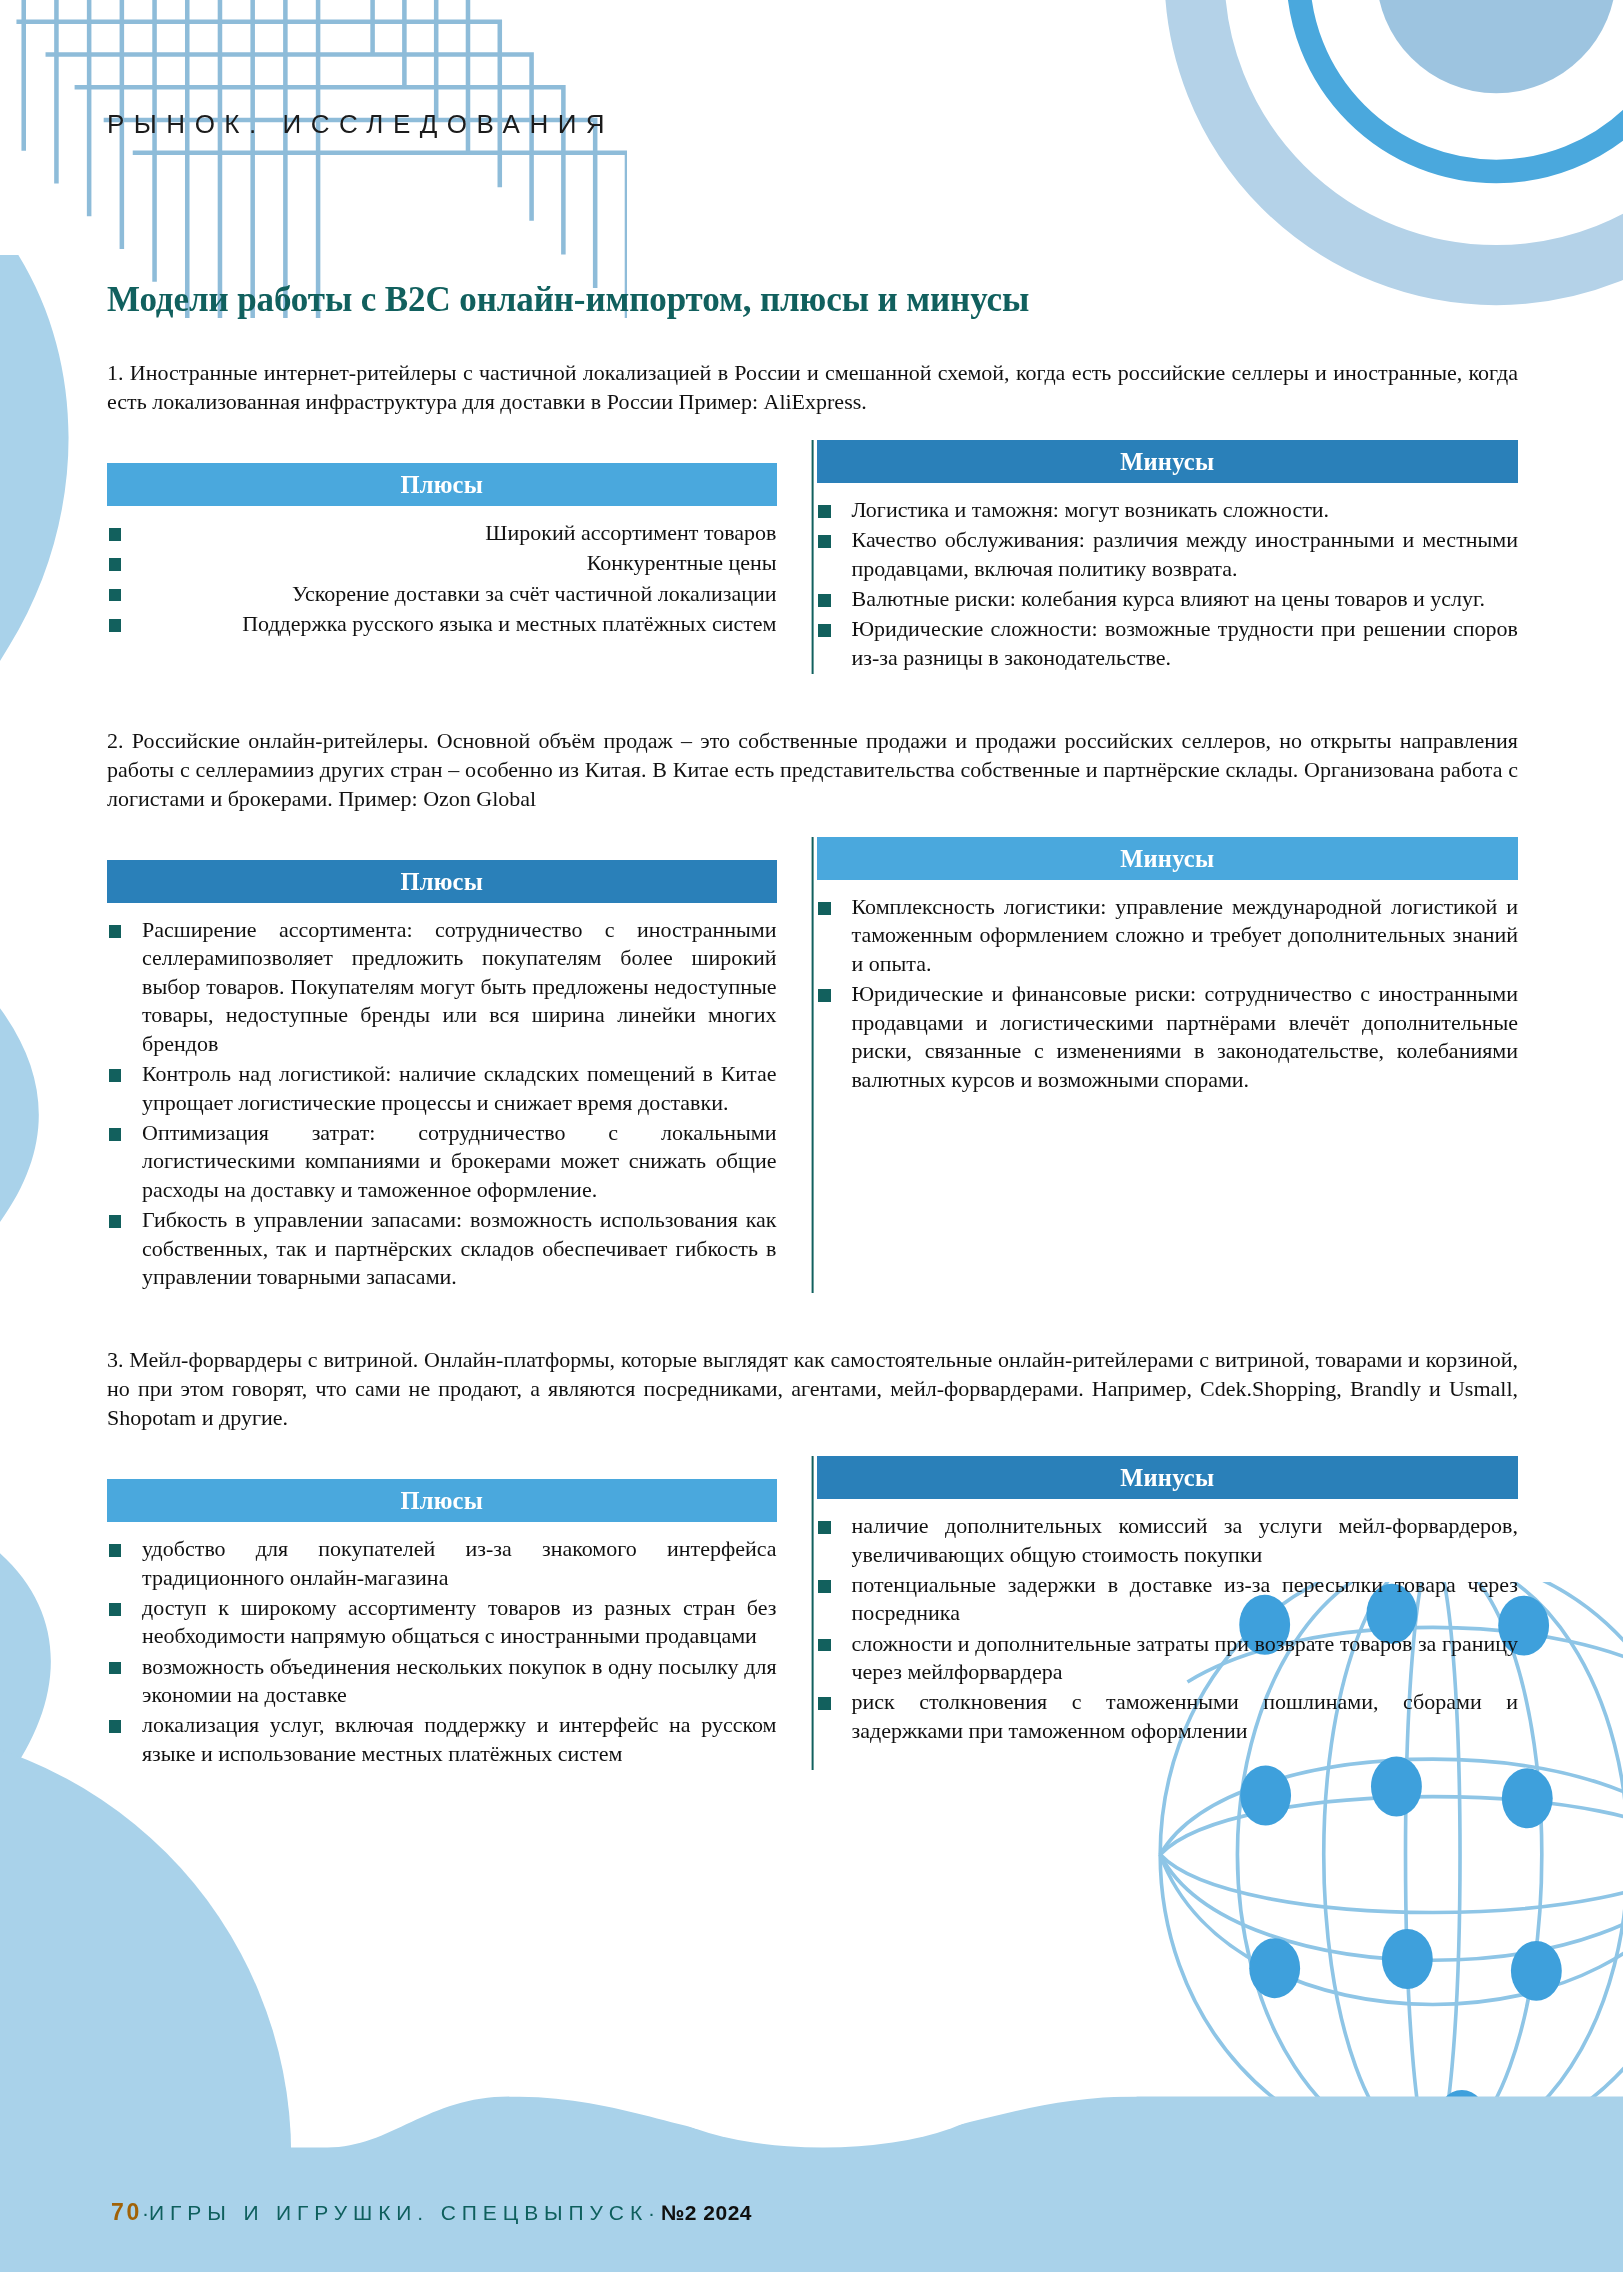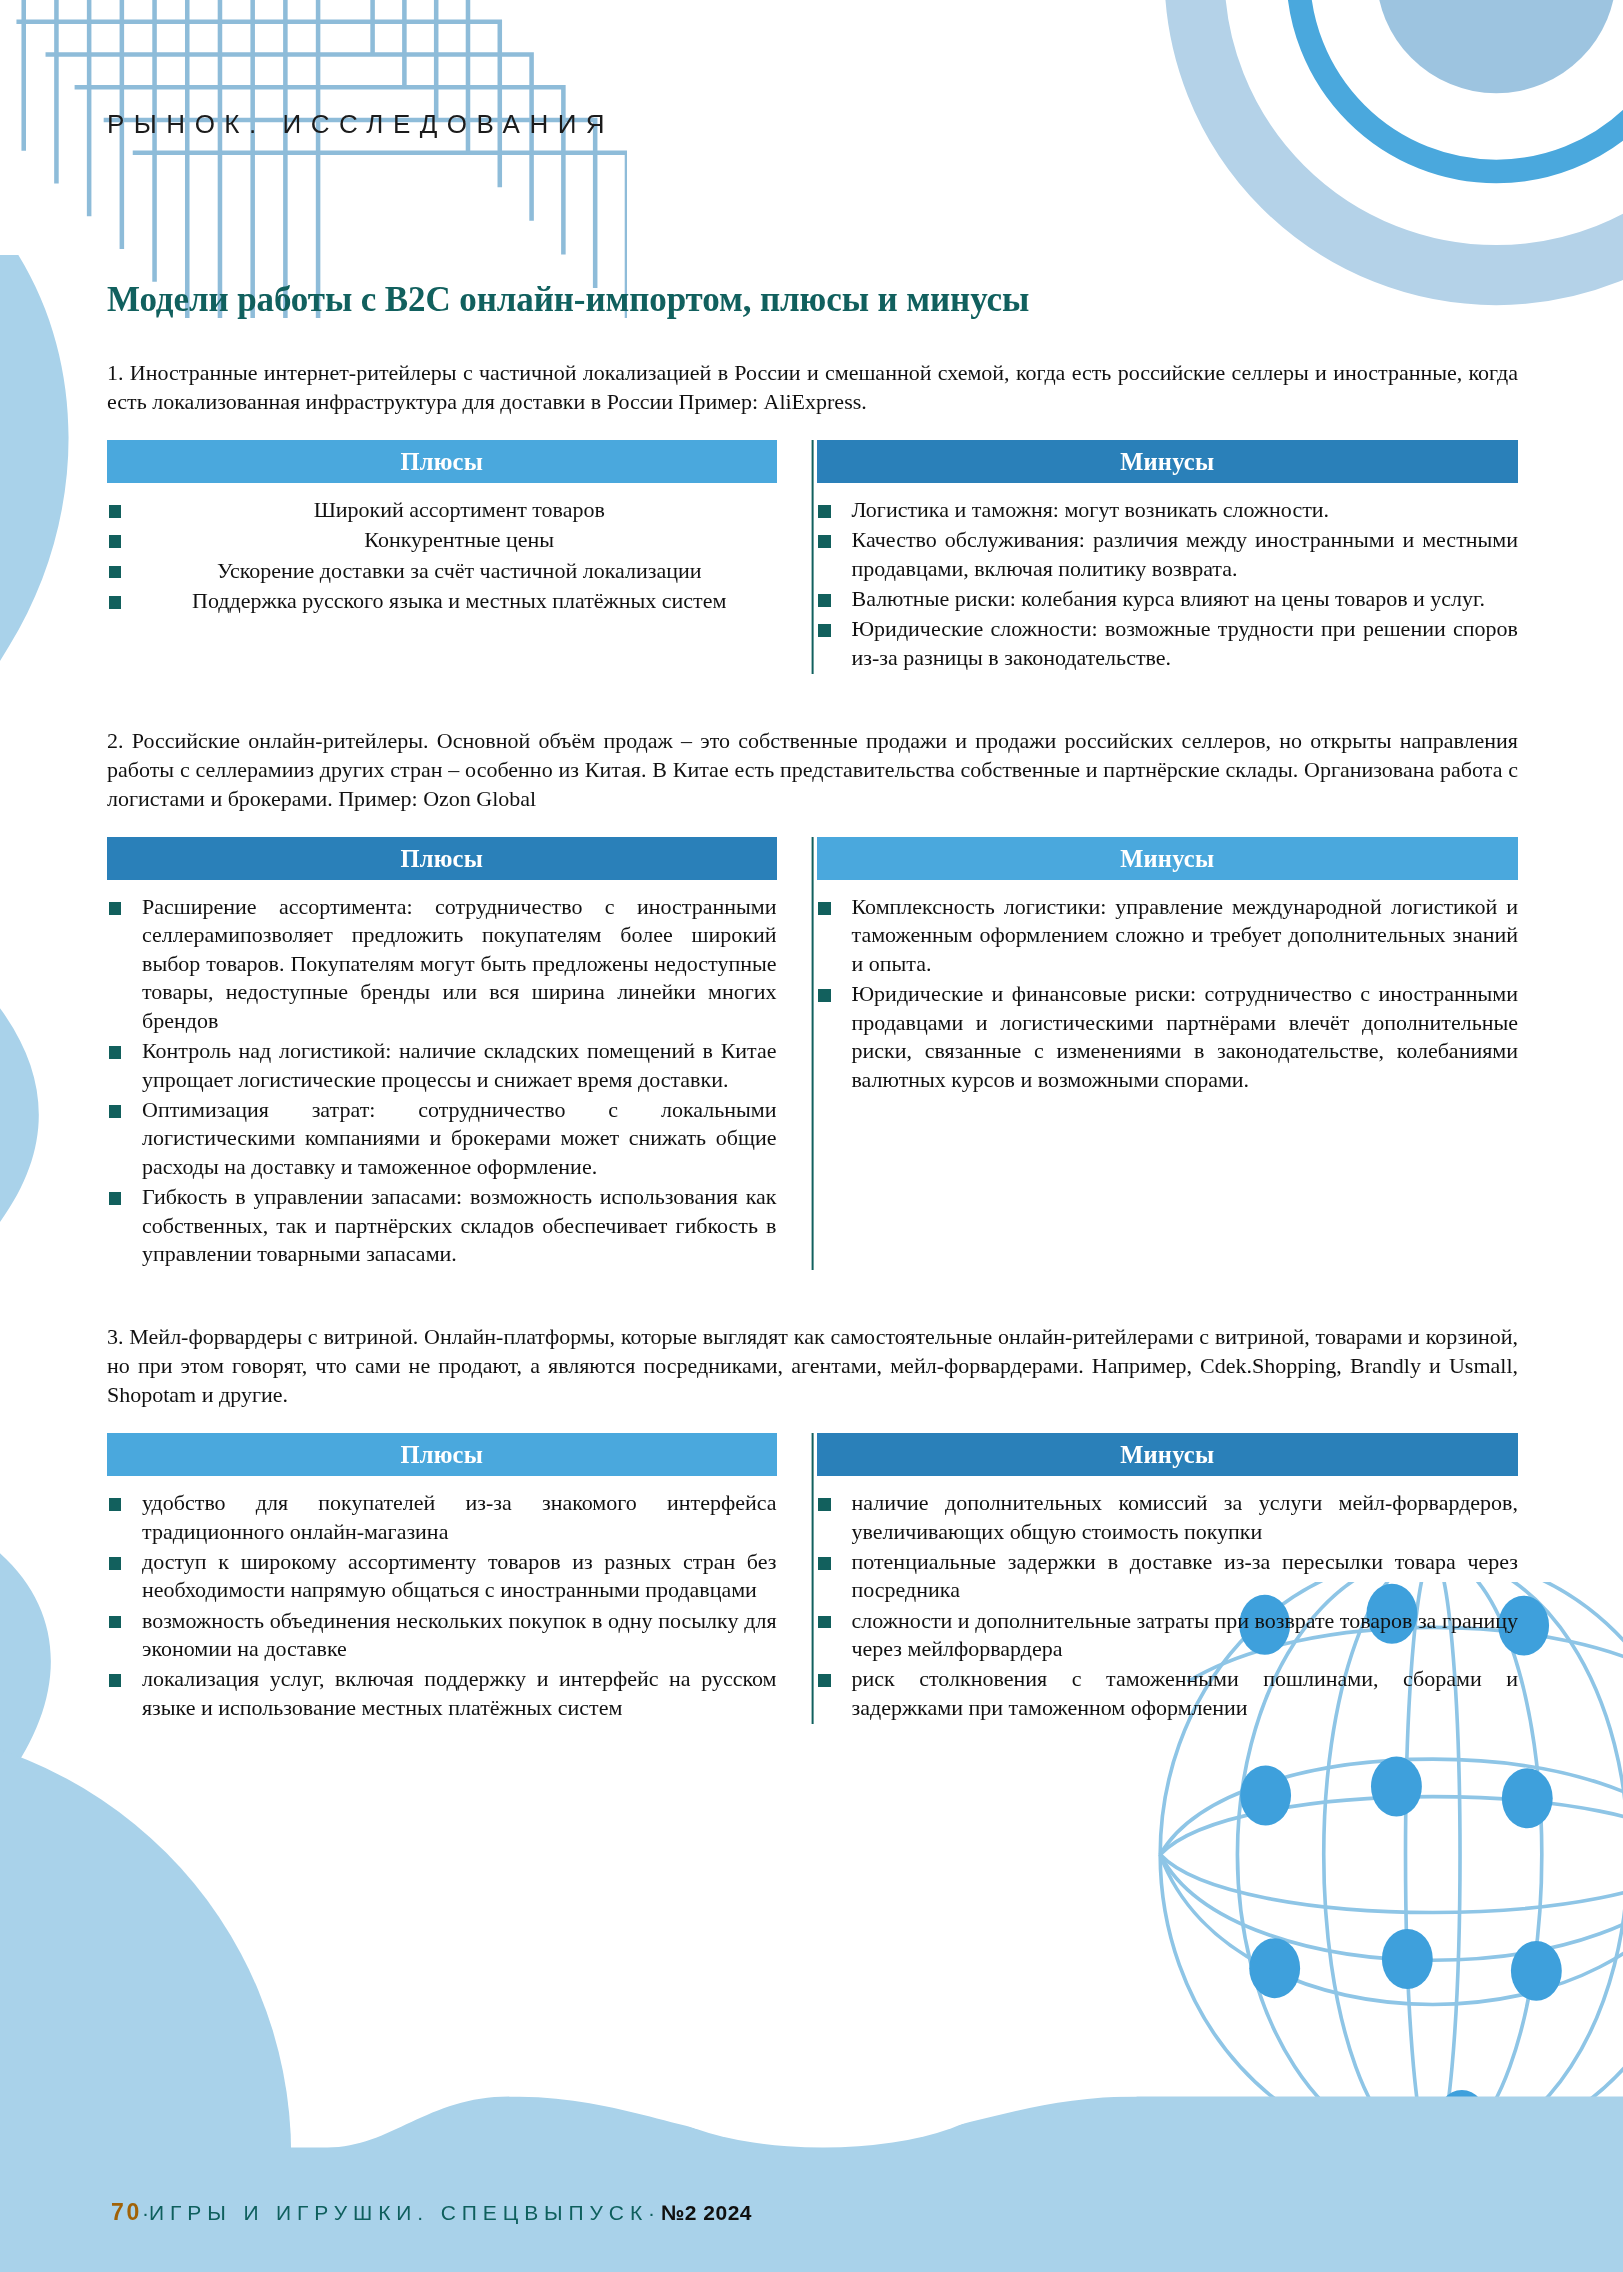--- a/index.html
+++ b/index.html
@@ -39,21 +39,21 @@
     text-align:justify;
     -webkit-hyphens:auto;hyphens:auto;
   }
   p.intro b{font-weight:400;}
 
   
   .cmp{
     display:flex;position:relative;margin-bottom:53px;
   }
   .cmp .col{width:50%;box-sizing:border-box;}
-  .cmp .col.left{padding-right:36px;}
+  .cmp .col.left{padding-right:36px;margin-top:23px;}
   .cmp .col.right{padding-left:4px;}
 
   
   .cmp .divider{
     position:absolute;left:50%;top:0;width:2.7px;
     background:#11605e;transform:translateX(-1.4px);
   }
 
   .cmp-head{
     height:43px;line-height:43px;text-align:center;
@@ -71,21 +71,21 @@
     padding-left:35px;
     margin-bottom:1.8px;
     font-size:22px;line-height:1.295;color:#111;
     text-align:justify;
     -webkit-hyphens:auto;hyphens:auto;
   }
   ul.blist li::before{
     content:"";position:absolute;left:1.8px;top:9px;
     width:12.7px;height:12.7px;background:#12605d;
   }
-  ul.blist.ragged li{text-align:center;}
+  ul.blist.ragged li{text-align:right;}
 
   
   .footer{
     position:absolute;left:0;right:0;bottom:0;height:107px;
   }
   .footer-text{
     position:absolute;left:111px;bottom:47px;
     font-family:"Liberation Sans","DejaVu Sans",sans-serif;
     white-space:nowrap;
     font-size:21px;letter-spacing:0px;color:#0e5f5d;font-weight:400;

